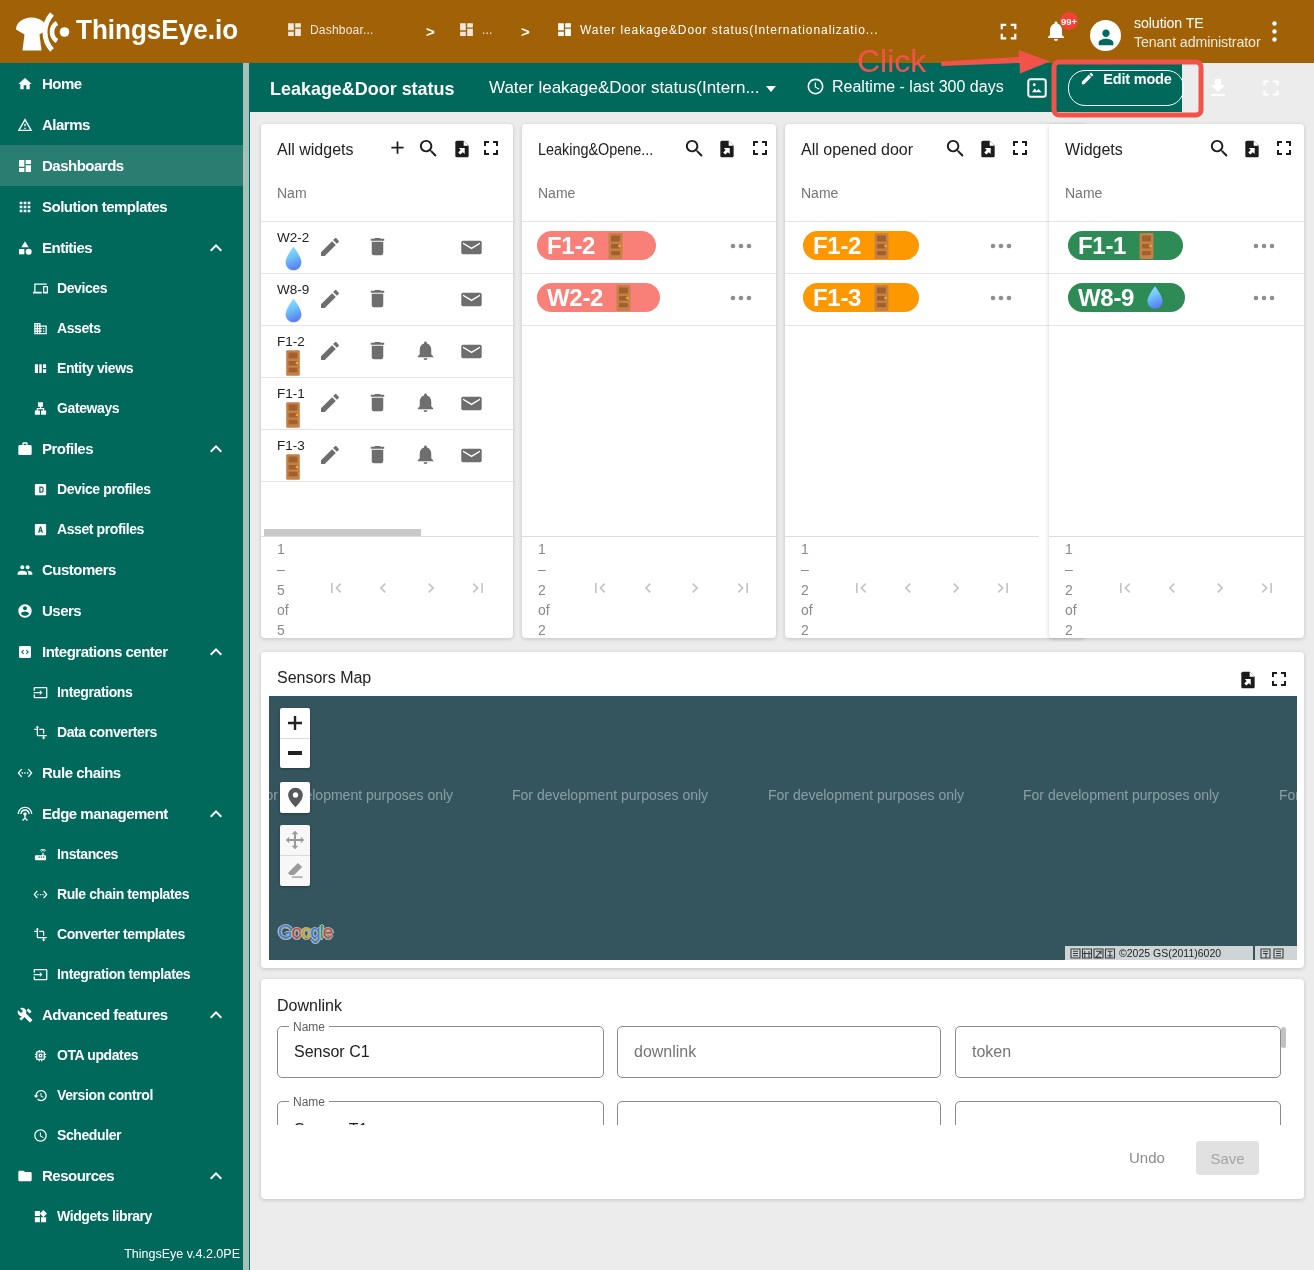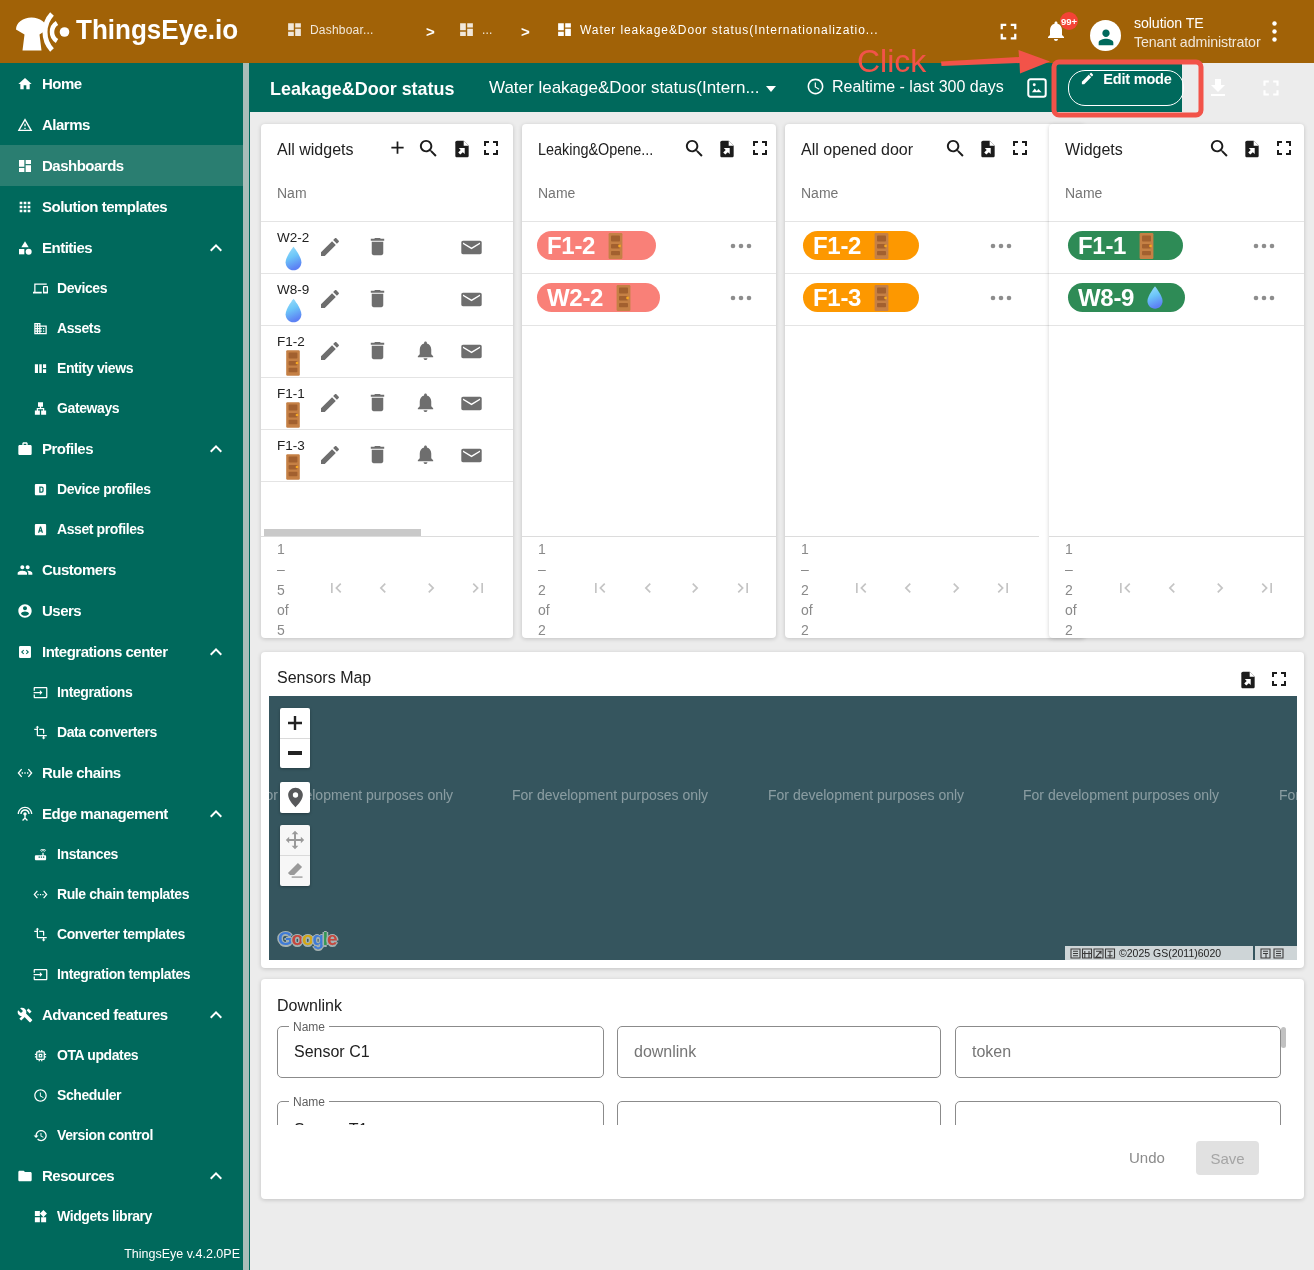--- a/index.html
+++ b/index.html
@@ -57,21 +57,21 @@
 .pill{position:absolute;height:29px;border-radius:15px;display:flex;align-items:center;color:#fff;font-weight:700;font-size:24px;padding-left:10px;letter-spacing:-.3px}
 .pill .demoji{margin-left:12px}
 .dots3{position:absolute;color:#8d8d8d}
 .pgtext{position:absolute;left:16px;width:24px;font-size:14px;color:#8a8a8a;line-height:20.3px}
 .pgico{position:absolute;color:#c4c4c4}
 
 #mapcard{left:261px;top:652px;width:1043px;height:316px}
 #maparea{position:absolute;left:8px;top:44px;width:1028px;height:264px;background:#35555e;overflow:hidden}
 .mapbtn{position:absolute;background:#fff;border-radius:3px;box-shadow:0 1px 3px rgba(0,0,0,.3)}
 .wm{position:absolute;top:91px;font-size:14px;color:rgba(255,255,255,.42);white-space:nowrap}
-#glogo{position:absolute;left:9px;bottom:10px;font-size:19px;font-weight:700;opacity:.8;letter-spacing:-1.2px}
+#glogo{position:absolute;left:9px;bottom:17px;font-size:19px;font-weight:400;opacity:.8;letter-spacing:-1.2px}
 #glogo span{text-shadow:-1.5px 0 0 #c2cac8,1.5px 0 0 #c2cac8,0 -1.5px 0 #c2cac8,0 1.5px 0 #c2cac8}
 #mapattr{position:absolute;right:0;bottom:0;height:14px;display:flex;font-size:11px;color:#222;align-items:center}
 #mapattr .chip{background:rgba(245,245,245,.8);padding:0 5px;height:14px;display:flex;align-items:center}
 
 #dlcard{left:261px;top:979px;width:1043px;height:220px}
 .finput{position:absolute;border:1px solid #8b8b8b;border-radius:5px;height:52px}
 .flabel{position:absolute;top:-7px;left:11px;background:#fff;padding:0 4px;font-size:12px;color:#606060}
 .fval{position:absolute;left:16px;top:16px;font-size:16px;color:#212121}
 .fph{position:absolute;left:16px;top:16px;font-size:16px;color:#757575}
 #undo{position:absolute;left:868px;top:170px;font-size:15px;font-weight:500;color:#8b8b8b}
@@ -214,25 +214,25 @@
         <path d="M22.7 19l-9.1-9.1c.9-2.3.4-5-1.5-6.9-2-2-5-2.4-7.4-1.3L9 6 6 9 1.6 4.7C.4 7.1.9 10.1 2.9 12.1c1.9 1.9 4.6 2.4 6.9 1.5l9.1 9.1c.4.4 1 .4 1.4 0l2.3-2.3c.5-.4.5-1.1.1-1.4z"></path>
         <path d="M17.2 2.2l4.6 4.6-2.8 2.8-4.6-4.6z"></path>
         <path d="M3.5 17.5l6-6 2.9 2.9-6 6z"></path>
       </svg>Advanced features<svg class="chev" width="24" height="24" viewBox="0 0 24 24" fill="#fff">
         <path d="M12 8l-6 6 1.41 1.41L12 10.83l4.59 4.58L18 14z"></path>
       </svg></div>
   <div class="s"><svg class="mi" height="15" viewBox="0 0 24 24" fill="currentColor">
         <path d="M15 9H9v6h6V9zm-2 4h-2v-2h2v2zm8-2V9h-2V7c0-1.1-.9-2-2-2h-2V3h-2v2h-2V3H9v2H7c-1.1 0-2 .9-2 2v2H3v2h2v2H3v2h2v2c0 1.1.9 2 2 2h2v2h2v-2h2v2h2v-2h2c1.1 0 2-.9 2-2v-2h2v-2h-2v-2h2zm-4 6H7V7h10v10z"></path>
       </svg>OTA updates</div>
   <div class="s"><svg class="mi" height="15" viewBox="0 0 24 24" fill="currentColor">
+        <path d="M13 3c-4.97 0-9 4.03-9 9H1l3.89 3.89.07.14L9 12H6c0-3.87 3.13-7 7-7s7 3.13 7 7-3.13 7-7 7c-1.93 0-3.68-.79-4.94-2.06l-1.42 1.42C8.27 19.99 10.51 21 13 21c4.97 0 9-4.03 9-9s-4.03-9-9-9zm-1 5v5l4.28 2.54.72-1.21-3.5-2.08V8H12z"></path>
+      </svg>Version control</div>
+  <div class="s"><svg class="mi" height="15" viewBox="0 0 24 24" fill="currentColor">
         <path d="M11.99 2C6.47 2 2 6.48 2 12s4.47 10 9.99 10C17.52 22 22 17.52 22 12S17.52 2 11.99 2zm.01 18c-4.42 0-8-3.58-8-8s3.58-8 8-8 8 3.58 8 8-3.58 8-8 8zm.5-13H11v6l5.25 3.15.75-1.23-4.5-2.67z"></path>
       </svg>Scheduler</div>
-  <div class="s"><svg class="mi" height="15" viewBox="0 0 24 24" fill="currentColor">
-        <path d="M13 3c-4.97 0-9 4.03-9 9H1l3.89 3.89.07.14L9 12H6c0-3.87 3.13-7 7-7s7 3.13 7 7-3.13 7-7 7c-1.93 0-3.68-.79-4.94-2.06l-1.42 1.42C8.27 19.99 10.51 21 13 21c4.97 0 9-4.03 9-9s-4.03-9-9-9zm-1 5v5l4.28 2.54.72-1.21-3.5-2.08V8H12z"></path>
-      </svg>Version control</div>
   <div class="m"><svg class="mi" height="16" viewBox="0 0 24 24" fill="currentColor">
         <path d="M10 4H4c-1.1 0-1.99.9-1.99 2L2 18c0 1.1.9 2 2 2h16c1.1 0 2-.9 2-2V8c0-1.1-.9-2-2-2h-8l-2-2z"></path>
       </svg>Resources<svg class="chev" width="24" height="24" viewBox="0 0 24 24" fill="#fff">
         <path d="M12 8l-6 6 1.41 1.41L12 10.83l4.59 4.58L18 14z"></path>
       </svg></div>
   <div class="s"><svg class="mi" height="15" viewBox="0 0 24 24" fill="currentColor">
         <path d="M13 13v8h8v-8h-8zM3 21h8v-8H3v8zM3 3v8h8V3H3zm13.66-1.31L11 7.34 16.66 13l5.66-5.66-5.66-5.65z"></path>
       </svg>Widgets library</div>
   <div id="sbver">ThingsEye v.4.2.0PE</div>
 </div>

